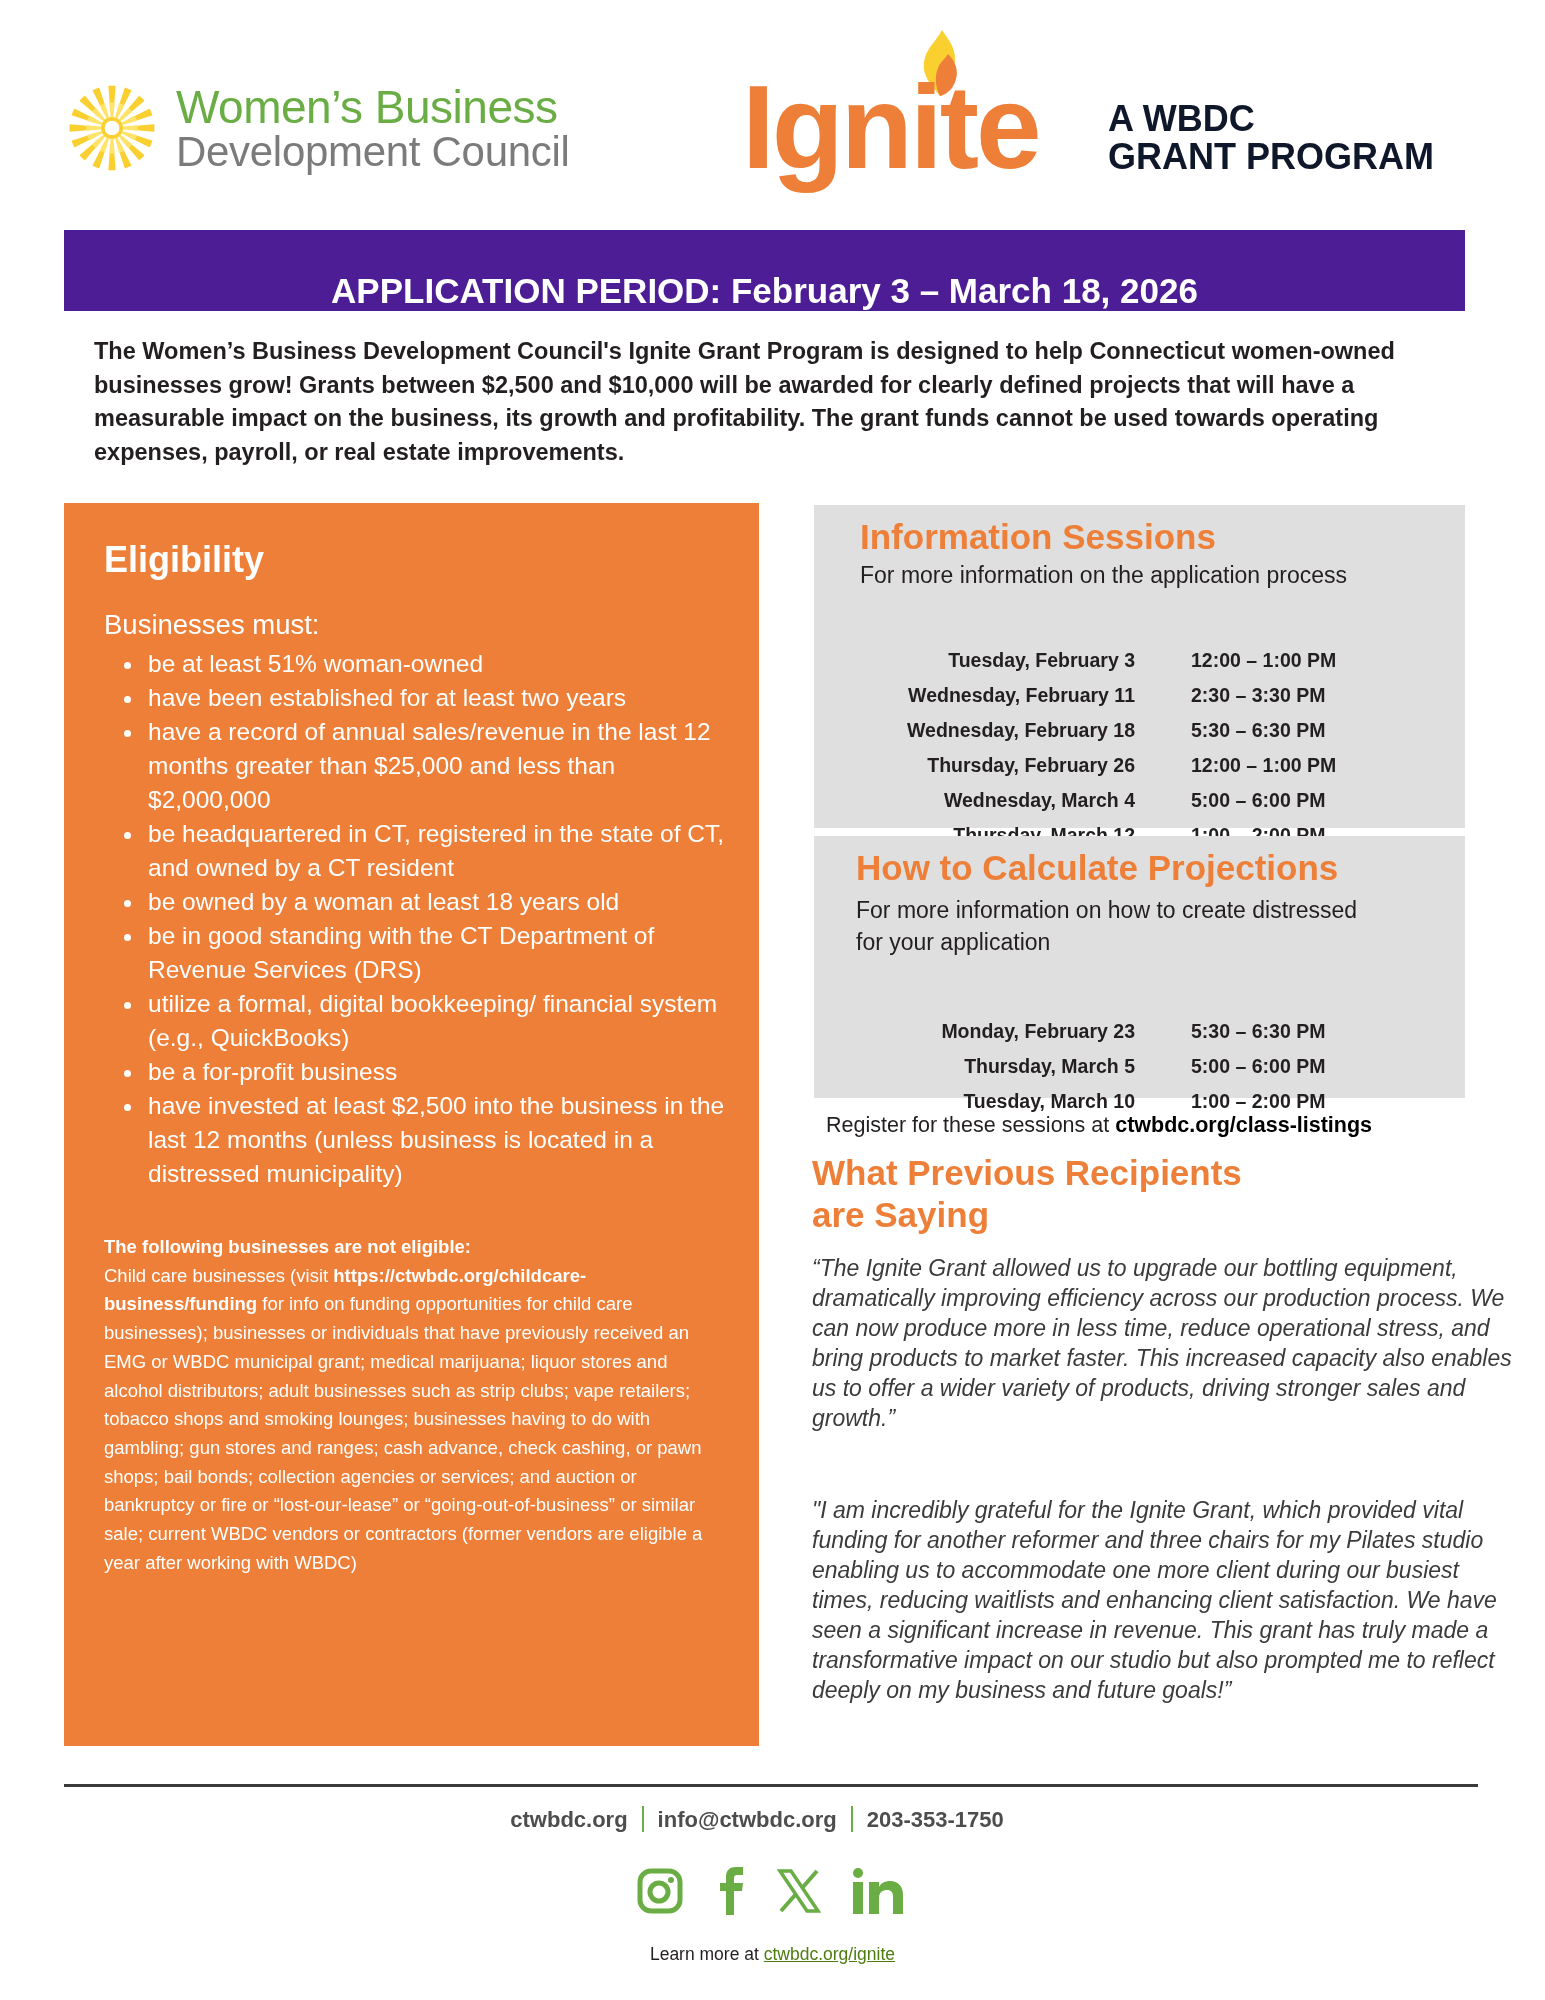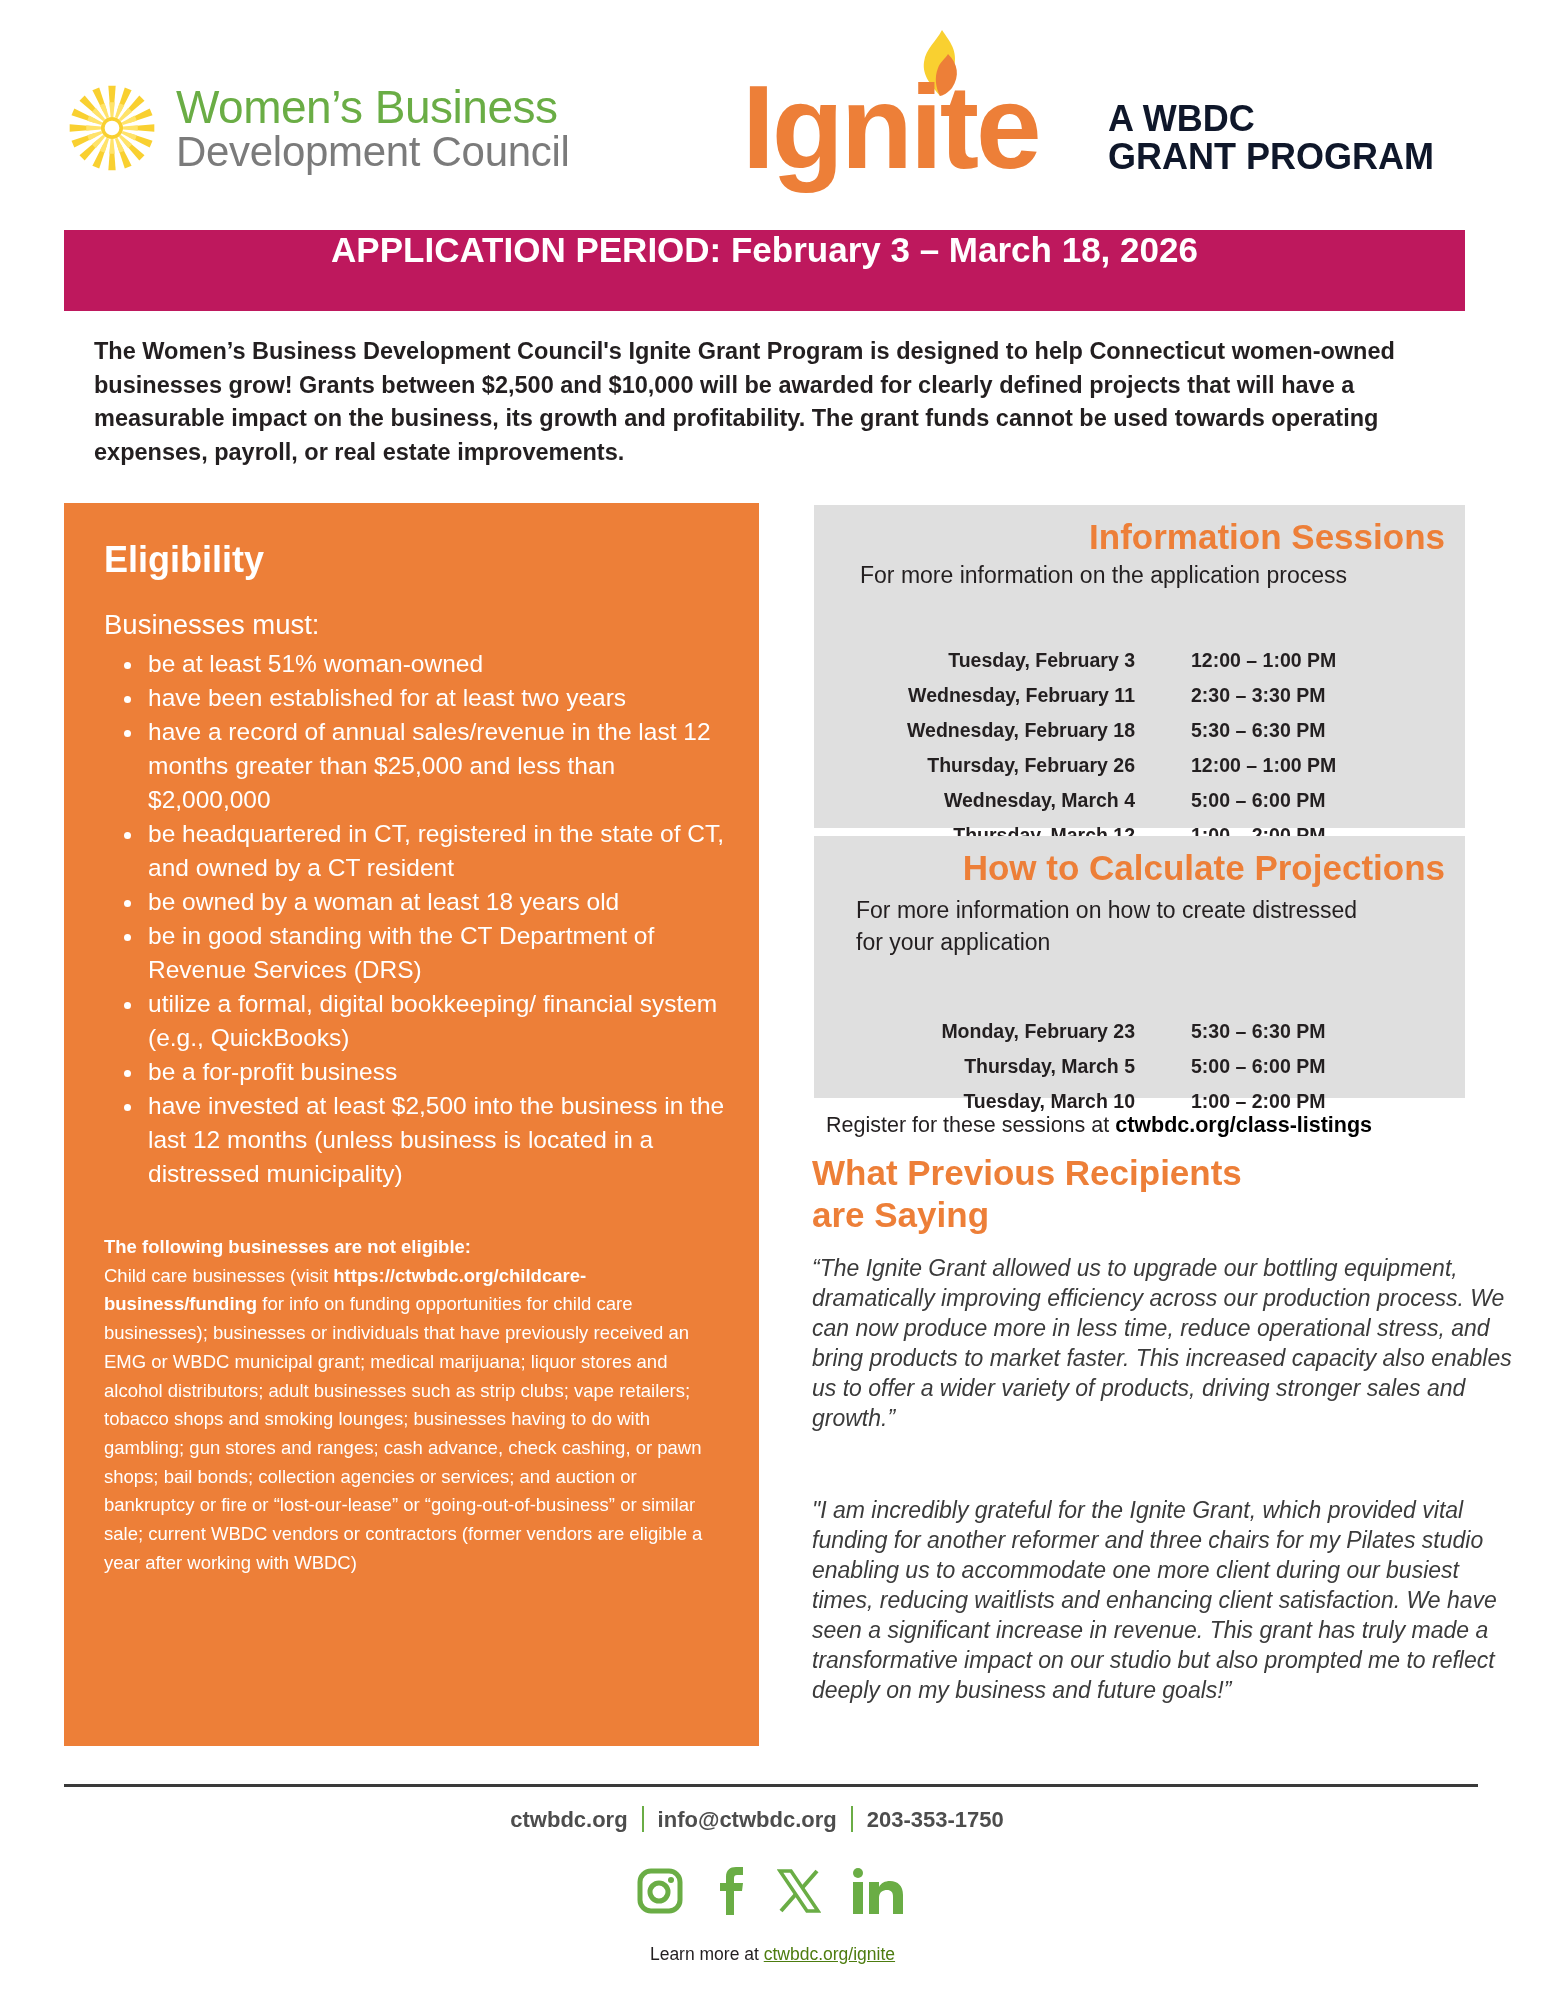--- a/index.html
+++ b/index.html
@@ -13,41 +13,41 @@
     .sun { left: 0; top: 2px; width: 92px; height: 92px; }
     .wbdc-line1 { left: 110px; top: 0px; font-size: 46px; color: #6aad45; white-space: nowrap; letter-spacing: -0.5px; }
     .wbdc-line2 { left: 110px; top: 48px; font-size: 42px; color: #7b7b7b; white-space: nowrap; font-weight: 300; letter-spacing: -0.3px; }
 
     .ignite { left: 742px; top: 30px; width: 720px; height: 170px; }
     .flame { left: 178px; top: 0px; width: 46px; height: 66px; }
     .ignite-word { left: 0; top: 38px; font-size: 118px; font-weight: 700; color: #ed7f38; letter-spacing: -3px; line-height: 1; }
     .tagline { left: 366px; top: 70px; font-size: 36px; font-weight: 700; color: #0f172a; line-height: 38px; white-space: nowrap; }
 
     
-    .banner { left: 64px; top: 230px; width: 1401px; height: 81px; background: #be185d; color: #fff; font-weight: 700; font-size: 35px; display: flex; align-items: flex-start; justify-content: center; }
+    .banner { left: 64px; top: 230px; width: 1401px; height: 81px; background: #4c1d95; color: #fff; font-weight: 700; font-size: 35px; display: flex; align-items: flex-end; justify-content: center; }
 
     
     .intro { left: 94px; top: 335px; width: 1360px; font-size: 23.5px; font-weight: 700; line-height: 33.5px; color: #231f20; }
 
     
     .elig { left: 64px; top: 503px; width: 695px; height: 1243px; background: #ed7f38; color: #fff; padding: 34px 30px 0 40px; }
     .elig h2 { font-size: 36px; font-weight: 700; margin-bottom: 28px; margin-top: 2px; }
     .elig h3 { font-size: 27.5px; font-weight: 400; margin-bottom: 6px; }
     .elig ul { list-style: none; padding-left: 14px; }
     .elig li { position: relative; padding-left: 30px; font-size: 24.5px; line-height: 34px; font-weight: 400; }
     .elig li::before { content: ""; position: absolute; left: 6px; top: 15px; width: 7px; height: 7px; border-radius: 50%; background: #fff; }
     .not-elig { margin-top: 42px; font-size: 18.5px; line-height: 28.7px; padding-right: 18px; }
     .not-elig .ne-title { font-weight: 700; display: block; }
     .not-elig b { font-weight: 700; }
 
     
     .gray-box { background: #dfdfdf; position: absolute; }
     .info { left: 814px; top: 505px; width: 651px; height: 323px; padding: 10px 20px 0 46px; }
     .proj { left: 814px; top: 836px; width: 651px; height: 262px; padding: 10px 20px 0 42px; }
-    .gray-box h2 { font-size: 35px; font-weight: 700; color: #ed7f38; line-height: 44px; text-align: right; }
+    .gray-box h2 { font-size: 35px; font-weight: 700; color: #ed7f38; line-height: 44px; }
     .gray-box .sub { font-size: 23px; line-height: 32px; color: #231f20; font-weight: 400; }
     .sess { position: absolute; left: 0; width: 651px; }
     .sess .row { position: absolute; width: 651px; height: 30px; font-size: 19.5px; font-weight: 700; color: #231f20; margin-top: 36px; }
     .sess .row .d { position: absolute; right: 330px; white-space: nowrap; text-align: right; }
     .sess .row .t { position: absolute; left: 377px; white-space: nowrap; }
 
     .register { left: 826px; top: 1113px; font-size: 21.5px; color: #231f20; white-space: nowrap; }
     .register a { color: #000000; font-weight: 700; }
 
     .testi-title { left: 812px; top: 1152px; font-size: 35px; font-weight: 700; color: #ed7f38; line-height: 42px; }

